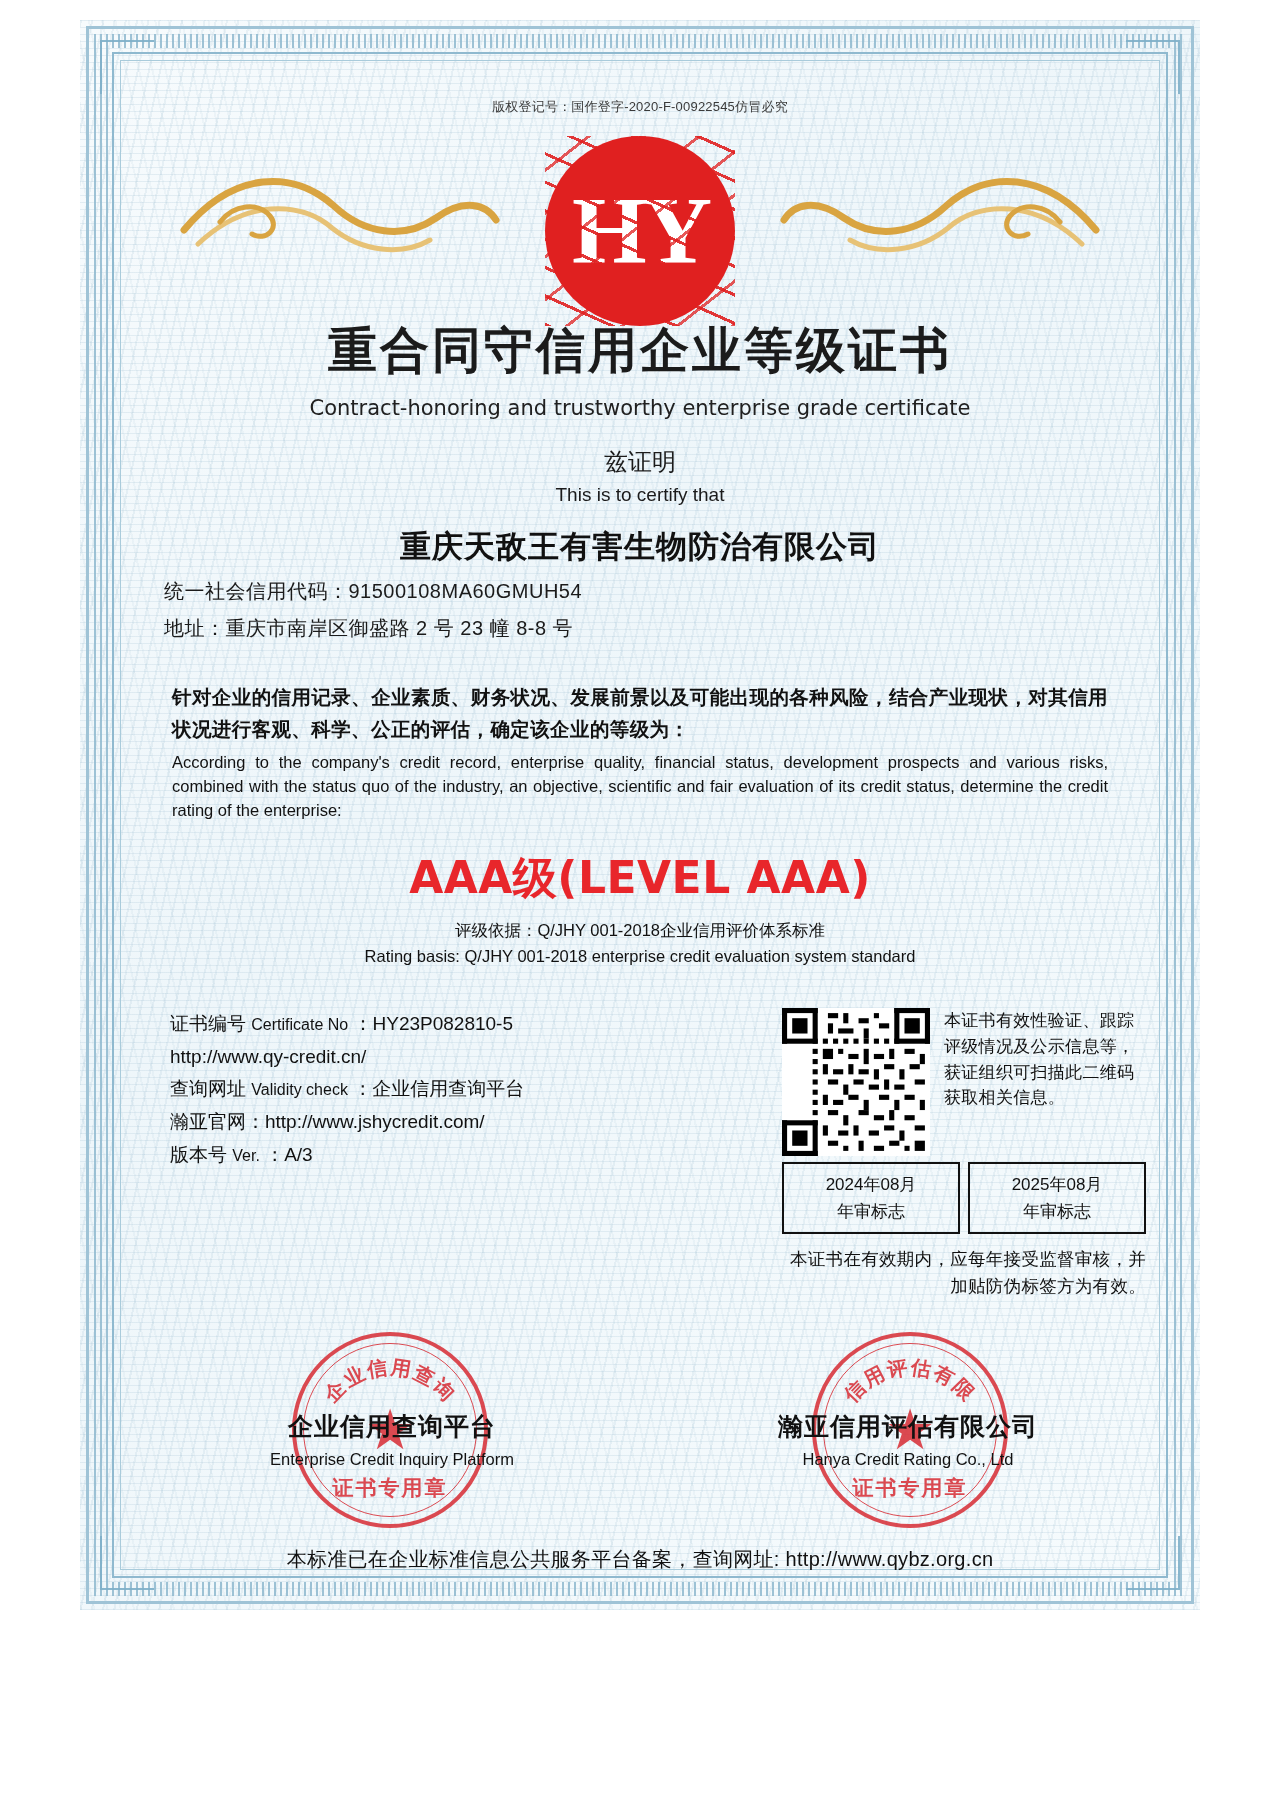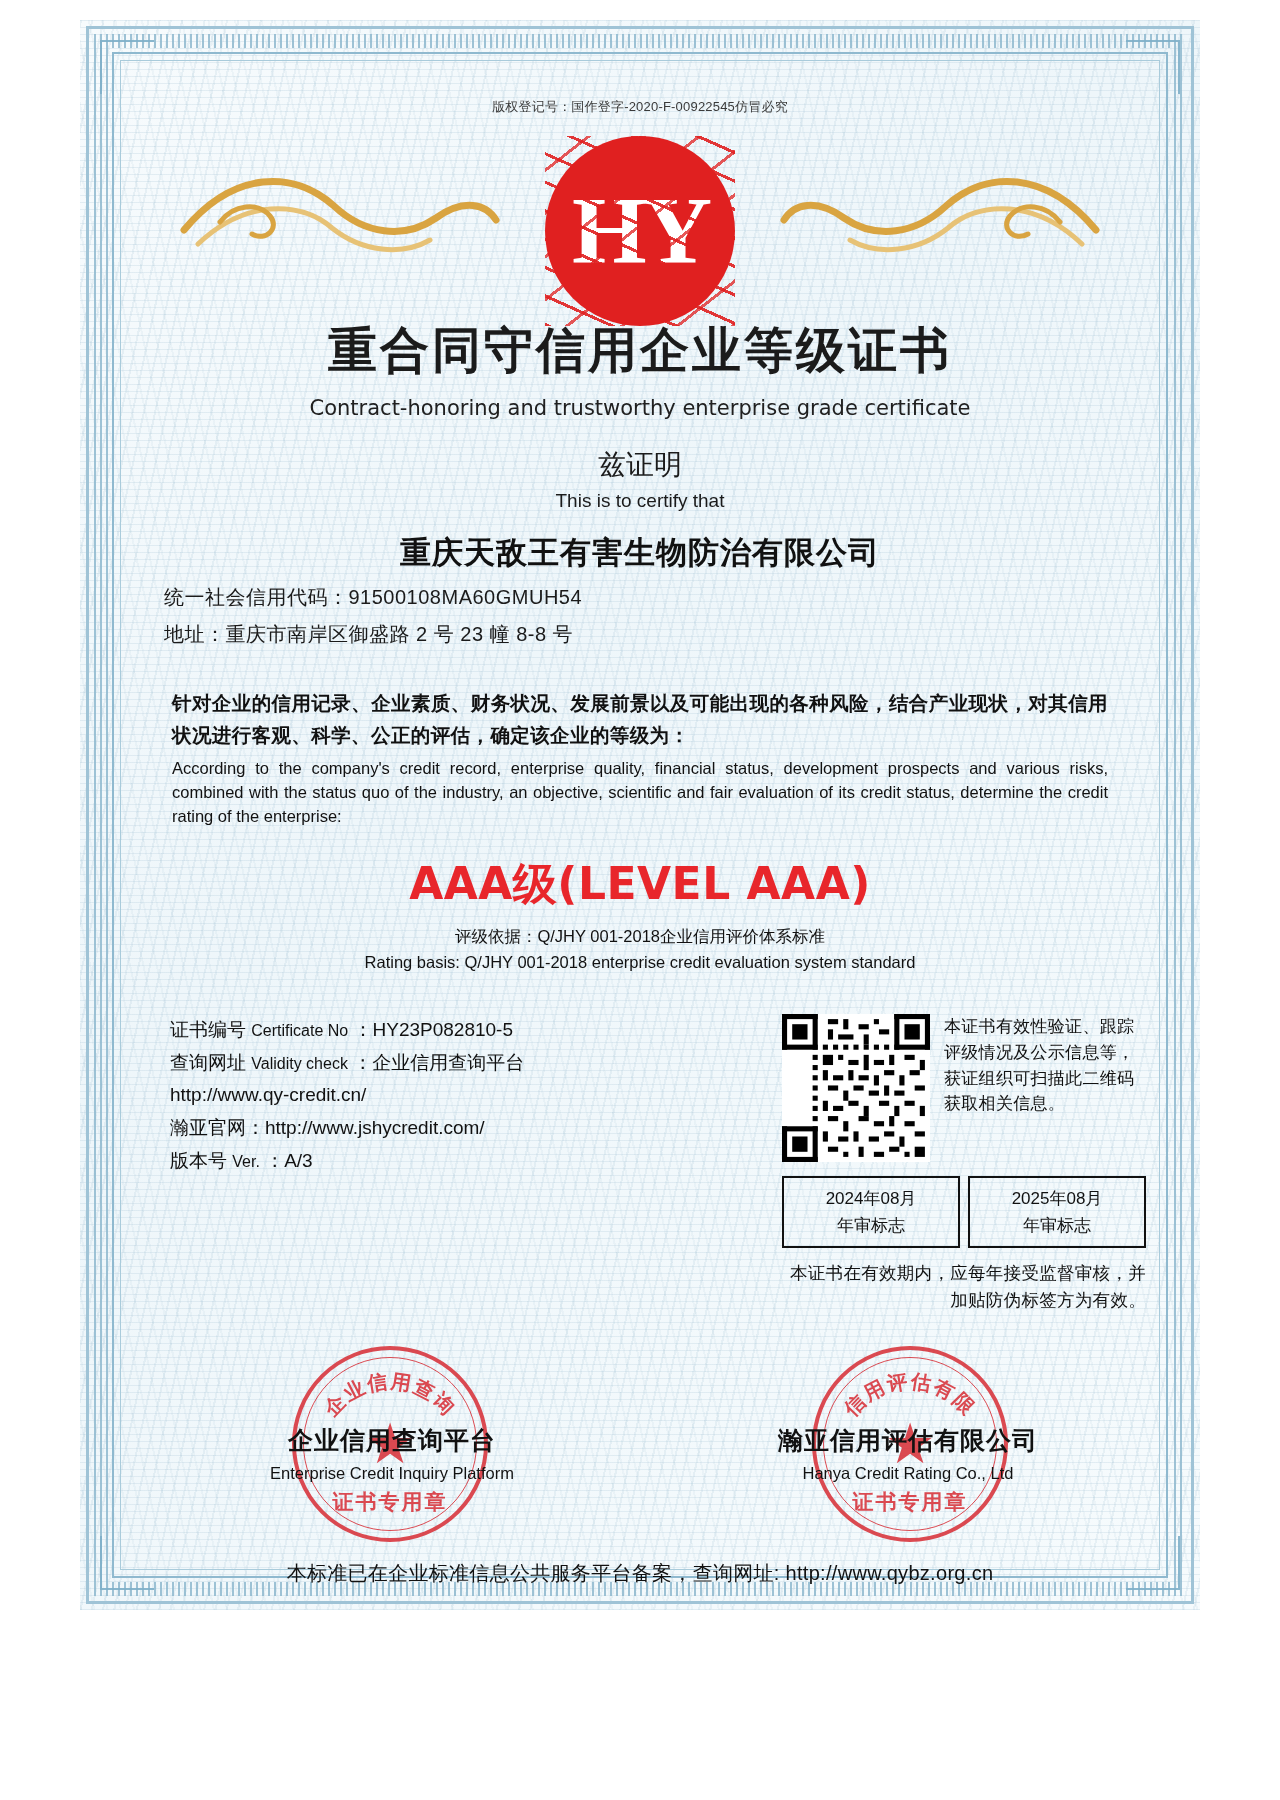--- a/index.html
+++ b/index.html
@@ -175,21 +175,21 @@
   }
   .title-en {
     text-align: center;
     font-size: 21px;
     color: #202020;
     margin-top: 12px;
     font-family: "DejaVu Sans", sans-serif;
   }
   .certify-cn {
     text-align: center;
-    font-size: 28px;
+    font-size: 24px;
     color: #1b1b1b;
     margin-top: 26px;
   }
   .certify-en {
     text-align: center;
     font-size: 19px;
     color: #1b1b1b;
     margin-top: 6px;
   }
   .company-name {
@@ -289,21 +289,21 @@
   }
   .qr-note {
     font-size: 17px;
     line-height: 1.52;
     color: #111;
     margin-left: 14px;
     letter-spacing: 0.3px;
   }
   .stamp-boxes {
     display: flex;
-    margin-top: 14px;
+    margin-top: 6px;
     gap: 0;
   }
   .stamp-box {
     width: 178px;
     height: 72px;
     border: 2px solid #111;
     display: flex;
     flex-direction: column;
     align-items: center;
     justify-content: center;
@@ -464,26 +464,26 @@
     <div class="basis-en">Rating basis: Q/JHY 001-2018 enterprise credit evaluation system standard</div>
 
     <div class="details-row">
 
       <div class="details-left">
         <div class="detail-line">
           <span>证书编号</span>
           <span class="lab-en">Certificate No</span>
           <span>：HY23P082810-5</span>
         </div>
+        <div class="detail-line">http://www.qy-credit.cn/</div>
         <div class="detail-line">
           <span>查询网址</span>
           <span class="lab-en">Validity check</span>
           <span>：企业信用查询平台</span>
         </div>
-        <div class="detail-line">http://www.qy-credit.cn/</div>
         <div class="detail-line">瀚亚官网：http://www.jshycredit.com/</div>
         <div class="detail-line">
           <span>版本号</span>
           <span class="lab-en">Ver.</span>
           <span>：A/3</span>
         </div>
       </div>
 
       <div class="details-right">
         <div class="qr-row">

